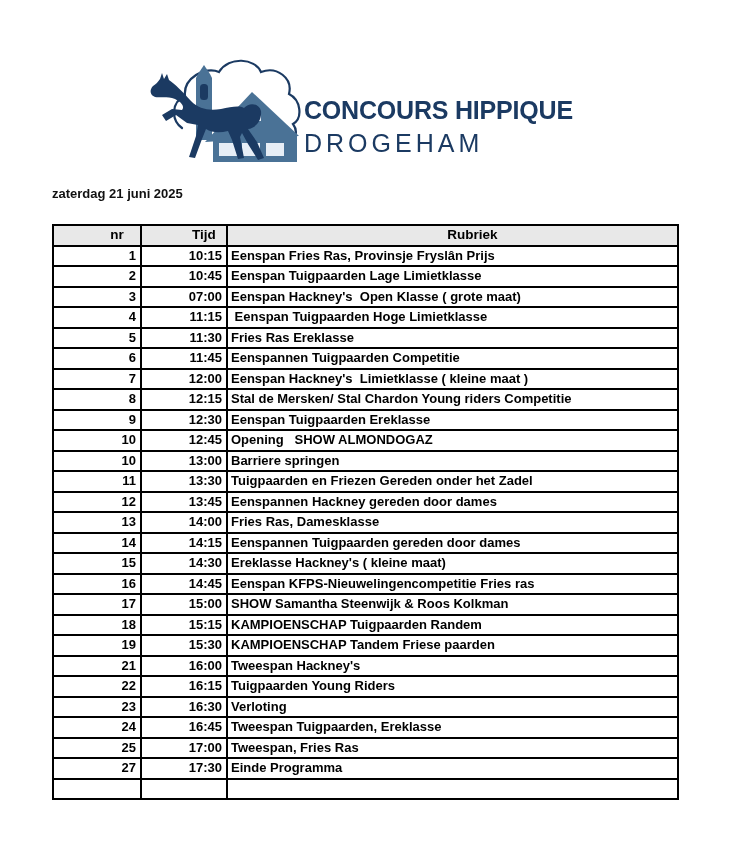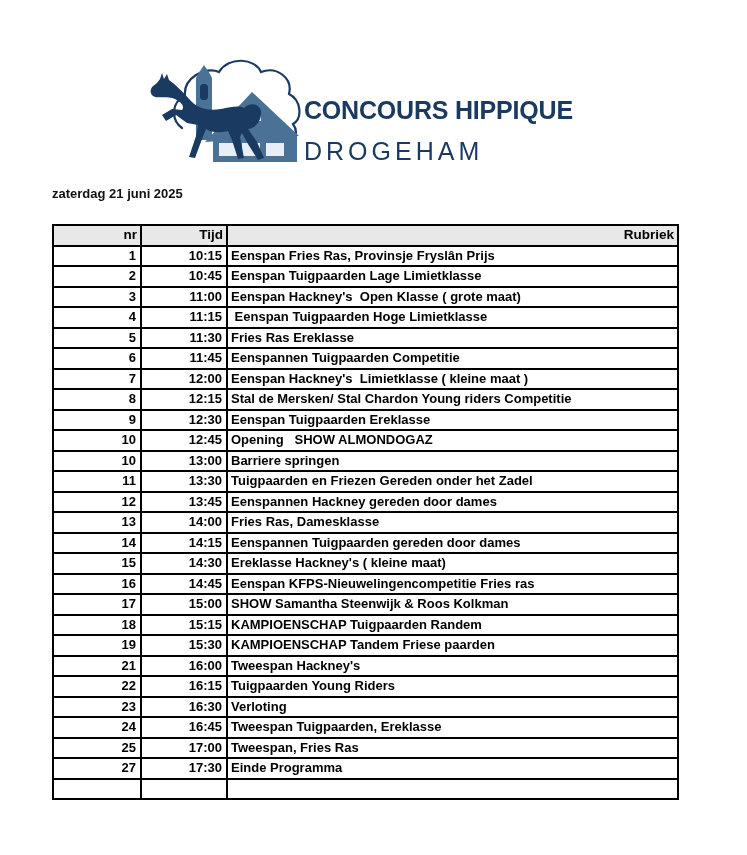--- a/index.html
+++ b/index.html
@@ -10,42 +10,42 @@
   
   .logo{position:absolute;left:148px;top:48px;display:flex;align-items:flex-start;}
   .logo-art{width:162px;height:118px;flex:0 0 auto;}
   .logo-text{margin-left:-6px;margin-top:50px;line-height:1;}
   .logo-title{
     font-size:25px;font-weight:800;letter-spacing:-0.2px;
     color:var(--navy);white-space:nowrap;
   }
   .logo-sub{
     font-size:25px;font-weight:400;letter-spacing:4px;
-    color:var(--navy);white-space:nowrap;margin-top:16px;
+    color:var(--navy);white-space:nowrap;margin-top:8px;
   }
   
   .date-line{
     position:absolute;left:52px;top:186px;width:624px;
     font-size:13px;font-weight:700;color:#111;
   }
   
   table.schedule{
     position:absolute;left:52px;top:224px;width:625px;
     border-collapse:collapse;table-layout:fixed;
     font-family:"Liberation Sans",sans-serif;
   }
   .schedule col.c-nr{width:88px;}
   .schedule col.c-tijd{width:86px;}
   .schedule col.c-rubriek{width:451px;}
   .schedule th,.schedule td{
     border:2px solid #000;height:18.5px;padding:0 3px;
     overflow:hidden;white-space:pre;line-height:18px;
   }
   .schedule th{
-    background:#e8e8e8;text-align:right;
+    background:#e8e8e8;text-align:center;
     font-size:13.5px;font-weight:700;padding-left:43px;
   }
   .schedule td{font-size:13px;font-weight:700;}
   .schedule td.nr,.schedule td.tijd{text-align:right;padding-right:4px;}
   .schedule td.rubriek{text-align:left;}
 </style>
 </head>
 <body>
 
 <div class="logo">
@@ -104,21 +104,21 @@
         <td class="tijd">10:15</td>
         <td class="rubriek">Eenspan Fries Ras, Provinsje Fryslân Prijs</td>
       </tr>
       <tr>
         <td class="nr">2</td>
         <td class="tijd">10:45</td>
         <td class="rubriek">Eenspan Tuigpaarden Lage Limietklasse</td>
       </tr>
       <tr>
         <td class="nr">3</td>
-        <td class="tijd">11:00</td>
+        <td class="tijd">07:00</td>
         <td class="rubriek">Eenspan Hackney's  Open Klasse ( grote maat)</td>
       </tr>
       <tr>
         <td class="nr">4</td>
         <td class="tijd">11:15</td>
         <td class="rubriek"> Eenspan Tuigpaarden Hoge Limietklasse</td>
       </tr>
       <tr>
         <td class="nr">5</td>
         <td class="tijd">11:30</td>

